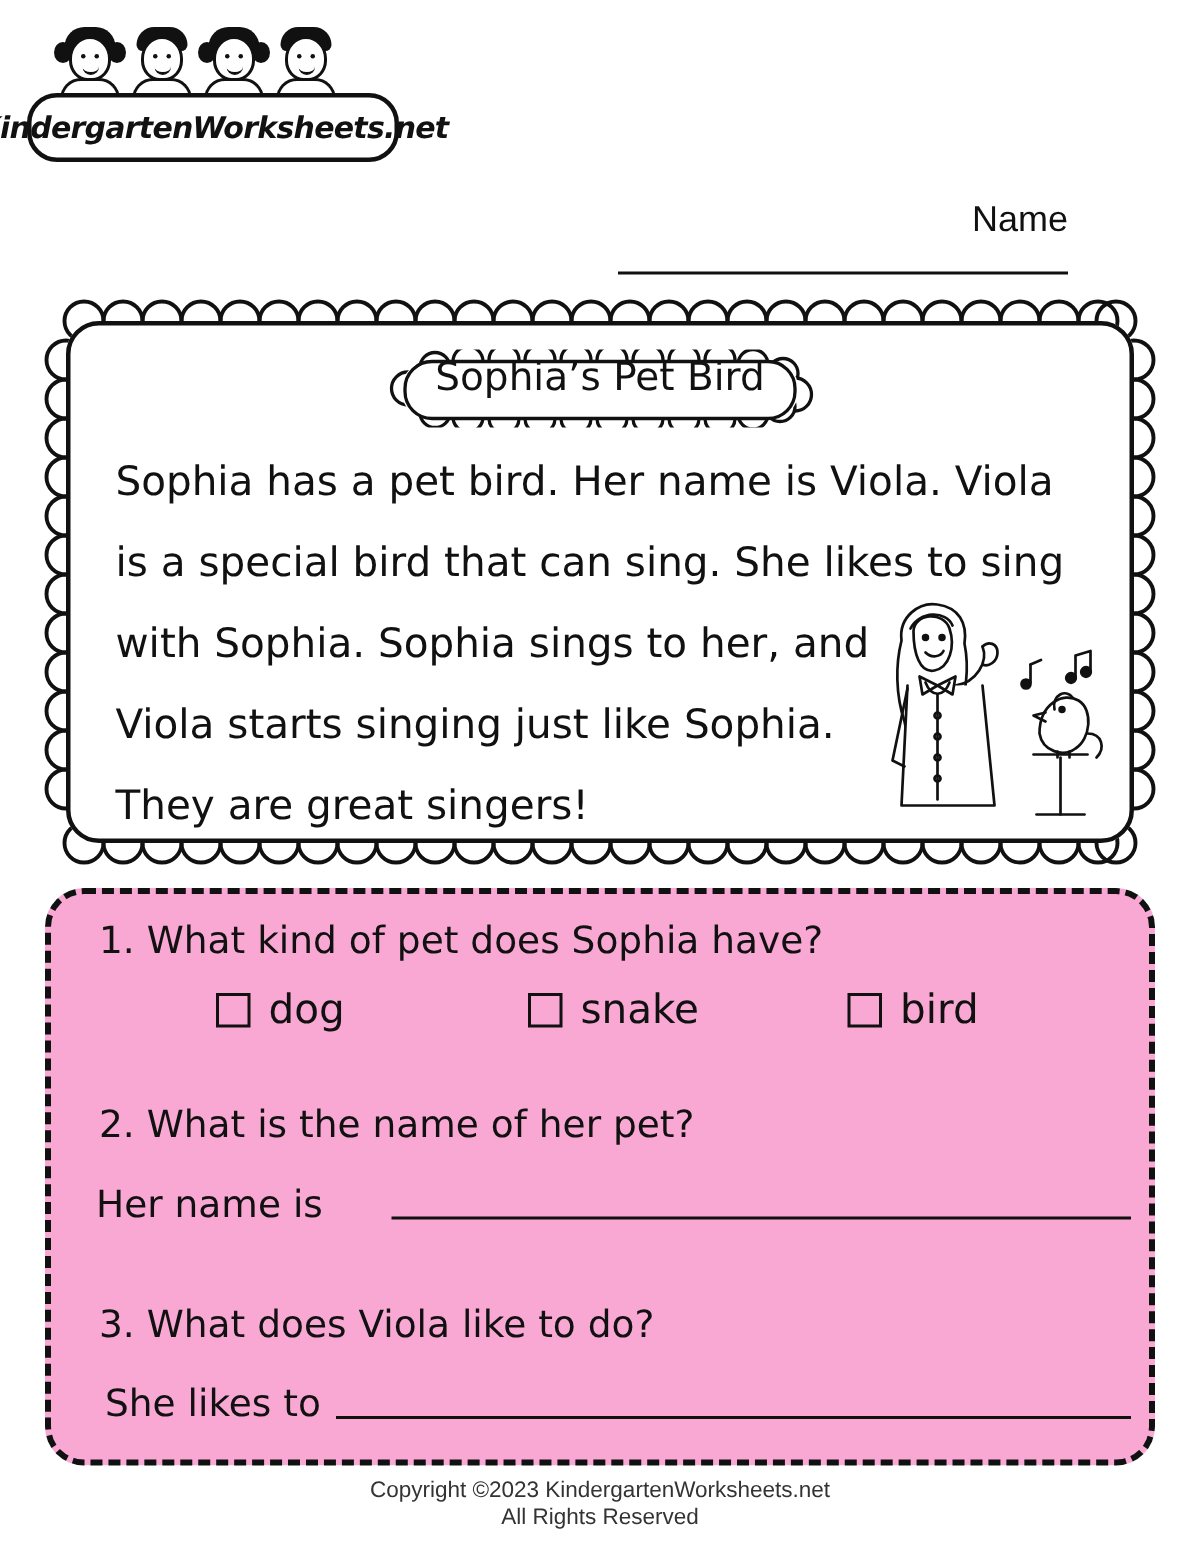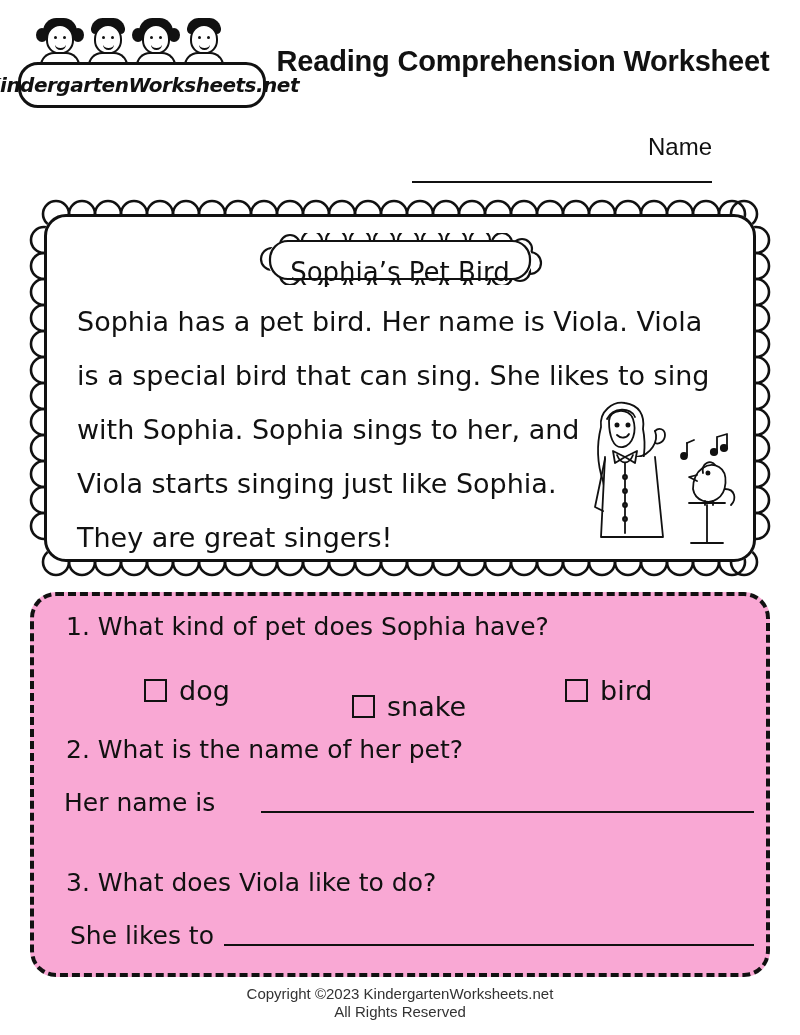--- a/index.html
+++ b/index.html
@@ -199,21 +199,21 @@
     height: 52px;
   }
   .bubble-svg {
     position: absolute;
     left: 0; top: 0;
     width: 300px; height: 52px;
   }
   .story-title-text {
     position: absolute;
     width: 300px;
-    top: 24px;
+    top: 4px;
     text-align: center;
     font-size: 26px;
     color: #111;
     font-family: "DejaVu Sans", sans-serif;
   }
   .story-text {
     position: absolute;
     left: 30px;
     top: 78px;
     width: 660px;
@@ -263,21 +263,21 @@
     color: #111;
   }
   .choice .box {
     width: 19px;
     height: 19px;
     border: 2px solid #111;
     margin-right: 12px;
     display: inline-block;
   }
   .choice.c1 { width: 208px; }
-  .choice.c2 { width: 213px; margin-top: 33px; }
+  .choice.c2 { width: 213px; }
   .q2 { position: absolute; left: 32px; top: 139px; }
   .a2 {
     position: absolute;
     left: 30px;
     top: 192px;
     display: flex;
     align-items: flex-end;
     width: 690px;
     gap: 36px;
   }
@@ -357,21 +357,20 @@
           <div class="eye r"></div>
         <div class="smile"></div>
         <div class="body"></div>
       </div>
     </div>
     <div class="logo-banner">
       <span class="logo-banner-text">KindergartenWorksheets.net</span>
     </div>
   </div>
 
-  <div class="worksheet-title">Reading Comprehension Worksheet</div>
 
   <div class="name-row">
     <span class="name-label">Name</span>
     <span class="name-line"></span>
   </div>
 </div>
 
 <div class="story-wrap">
 
   <svg class="scallop-svg" viewBox="0 0 756 392">

